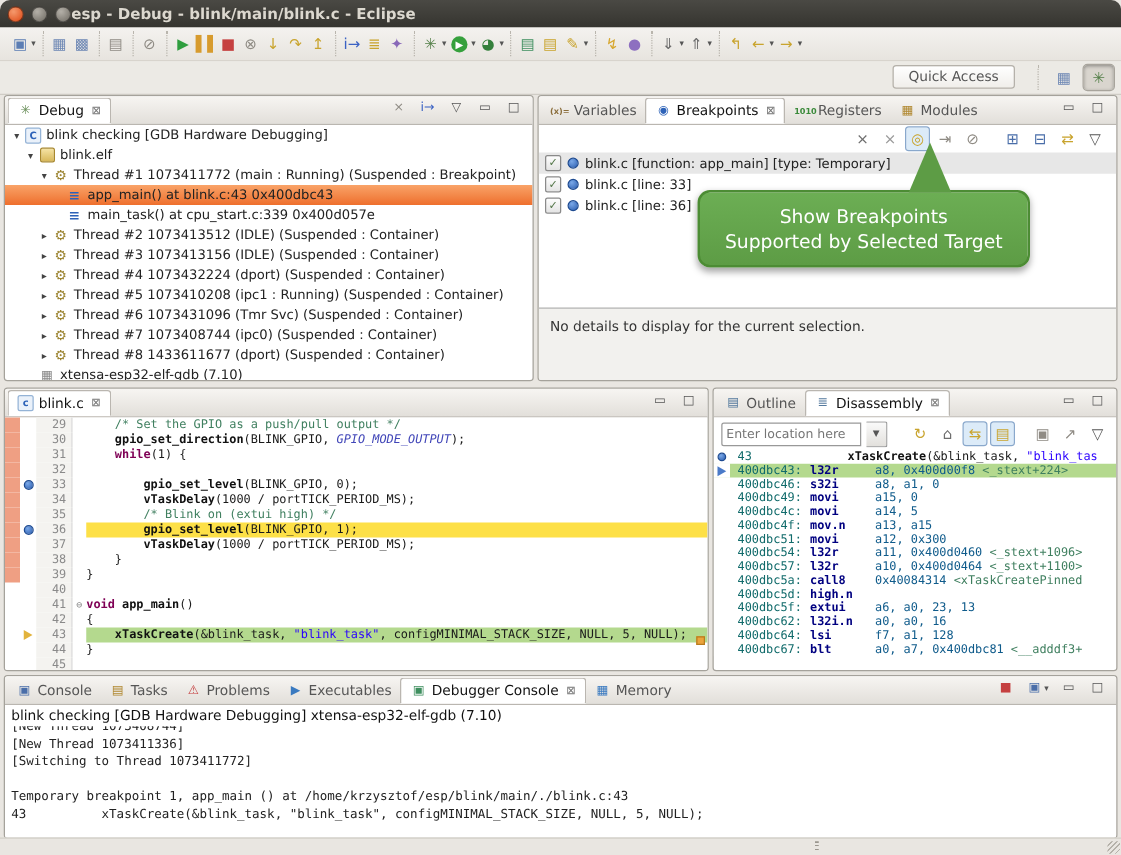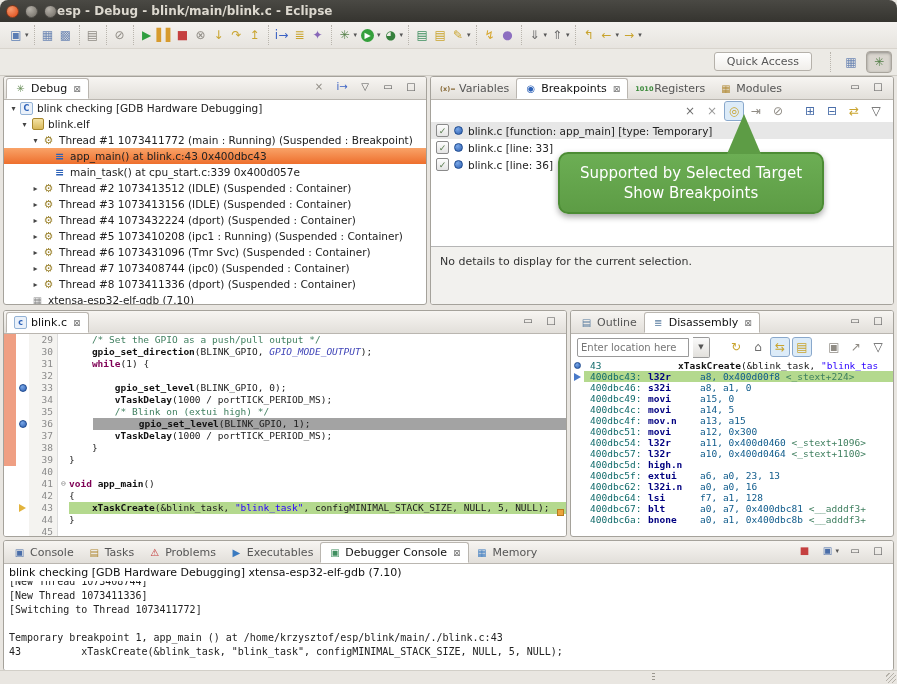--- a/index.html
+++ b/index.html
@@ -75,21 +75,21 @@
   .eline{display:flex;height:12px;line-height:12px;font-family:"DejaVu Sans Mono",monospace;font-size:9.5px;}
   .erange{width:12px;flex:none;}
   .erange.on{background:#ef9f83;}
   .ebp{width:13px;flex:none;display:flex;align-items:center;justify-content:center;}
   .bpdot{width:8px;height:8px;border-radius:50%;background:radial-gradient(circle at 35% 30%,#7aa8e8,#2d5fb0);border:1px solid #1d4a90;box-sizing:border-box;}
   .iparrow{width:0;height:0;border-top:4px solid transparent;border-bottom:4px solid transparent;border-left:7px solid #e2b33c;}
   .iparrow.blue{border-left-color:#4a7ac8;}
   .enum{width:24px;flex:none;text-align:right;padding-right:4px;color:#8a8a8a;background:#f4f3f0;border-right:1px solid #ddd;}
   .efold{width:11px;flex:none;color:#888;font-size:8px;text-align:center;}
   .ecode{flex:1;white-space:pre;overflow:hidden;}
-  .hlblue{background:#a3a3a3;margin-left:24px;}
+  .hlblue{background:#fde047;}
   .hlgreen{background:#b4d98e;}
   .pln{color:#1a1a1a;} .com{color:#3f7f5f;} .kw{color:#7f0055;font-weight:bold;}
   .fn{color:#111;font-weight:bold;} .str{color:#2a00ff;} .enm{color:#4146b8;font-style:italic;}
   .ovmark{position:absolute;right:2px;width:7px;height:7px;background:#eba43c;border:1px solid #b87b1e;box-sizing:border-box;}
   
   .dtools{height:26px;display:flex;align-items:center;gap:4px;background:#fff;padding:0 6px;}
   .dloc{width:104px;height:17px;border:1px solid #999;border-radius:2px 0 0 2px;font-size:10px;padding:0 3px;
     font-family:"DejaVu Sans",sans-serif;color:#333;}
   .dlocdd{width:16px;height:19px;border:1px solid #999;border-left:none;border-radius:0 2px 2px 0;
     background:linear-gradient(#fafafa,#e2e0dc);font-size:7px;display:flex;align-items:center;justify-content:center;color:#555;}
@@ -370,21 +370,21 @@
             <span class="ic-thread">⚙</span>
           </span>
           <span>Thread #7 1073408744 (ipc0) (Suspended : Container)</span>
         </div>
         <div class="trow">
           <span style="width: 26px; flex: 0 0 auto;"></span>
           <span class="texp">▸</span>
           <span class="tic">
             <span class="ic-thread">⚙</span>
           </span>
-          <span>Thread #8 1073411336 (dport) (Suspended : Container)</span>
+          <span>Thread #8 1433611677 (dport) (Suspended : Container)</span>
         </div>
         <div class="trow">
           <span style="width: 15px; flex: 0 0 auto;"></span>
           <span class="texp"></span>
           <span class="tic">
             <span class="ic-gdb">▦</span>
           </span>
           <span>xtensa-esp32-elf-gdb (7.10)</span>
         </div>
       </div>
@@ -462,22 +462,22 @@
           <span class="cb">✓</span>
           <span class="bpi"></span>
           <span>blink.c [line: 36]</span>
         </div>
       </div>
     <div class="bp-details">No details to display for the current selection.</div>
   </div>
 
   <div class="callout">
     <div class="pt"></div>
+    <div>Show Breakpoints</div>
     <div>Supported by Selected Target</div>
-    <div>Show Breakpoints</div>
   </div>
 
   <div class="panel" style="left:3px;top:310px;width:564px;height:227px;">
     <div class="tabbar" id="editor-tabbar">
         <span class="tab active">
           <span class="ti cbox">c</span>
           <span>blink.c</span>
           <span class="tx">⊠</span>
         </span>
         <span class="pright">
@@ -669,26 +669,26 @@
     <div class="dbody" id="disasm-body">
         <div class="drow"><span class="dmar"><span class="bpdot" style="width: 7px; height: 7px;"></span></span><span class="daddr">43</span><span class="dsrc"><span class="fn">xTaskCreate</span><span class="pln">(&amp;blink_task, </span><span class="str">"blink_tas</span></span></div>
         <div class="drow cur"><span class="dmar"><span class="iparrow blue"></span></span><span class="daddr">400dbc43:</span><span class="dop">l32r</span><span class="dargs">a8, 0x400d00f8 <span class="dsym">&lt;_stext+224&gt;</span></span></div>
         <div class="drow"><span class="dmar"></span><span class="daddr">400dbc46:</span><span class="dop">s32i</span><span class="dargs">a8, a1, 0</span></div>
         <div class="drow"><span class="dmar"></span><span class="daddr">400dbc49:</span><span class="dop">movi</span><span class="dargs">a15, 0</span></div>
         <div class="drow"><span class="dmar"></span><span class="daddr">400dbc4c:</span><span class="dop">movi</span><span class="dargs">a14, 5</span></div>
         <div class="drow"><span class="dmar"></span><span class="daddr">400dbc4f:</span><span class="dop">mov.n</span><span class="dargs">a13, a15</span></div>
         <div class="drow"><span class="dmar"></span><span class="daddr">400dbc51:</span><span class="dop">movi</span><span class="dargs">a12, 0x300</span></div>
         <div class="drow"><span class="dmar"></span><span class="daddr">400dbc54:</span><span class="dop">l32r</span><span class="dargs">a11, 0x400d0460 <span class="dsym">&lt;_stext+1096&gt;</span></span></div>
         <div class="drow"><span class="dmar"></span><span class="daddr">400dbc57:</span><span class="dop">l32r</span><span class="dargs">a10, 0x400d0464 <span class="dsym">&lt;_stext+1100&gt;</span></span></div>
+        <div class="drow"><span class="dmar"></span><span class="daddr">400dbc5a:</span><span class="dop">call8</span><span class="dargs">0x40084314 <span class="dsym">&lt;xTaskCreatePinned</span></span></div>
         <div class="drow"><span class="dmar"></span><span class="daddr">400dbc5d:</span><span class="dop">high.n</span><span class="dargs"></span></div>
         <div class="drow"><span class="dmar"></span><span class="daddr">400dbc5f:</span><span class="dop">extui</span><span class="dargs">a6, a0, 23, 13</span></div>
         <div class="drow"><span class="dmar"></span><span class="daddr">400dbc62:</span><span class="dop">l32i.n</span><span class="dargs">a0, a0, 16</span></div>
         <div class="drow"><span class="dmar"></span><span class="daddr">400dbc64:</span><span class="dop">lsi</span><span class="dargs">f7, a1, 128</span></div>
         <div class="drow"><span class="dmar"></span><span class="daddr">400dbc67:</span><span class="dop">blt</span><span class="dargs">a0, a7, 0x400dbc81 <span class="dsym">&lt;__adddf3+</span></span></div>
-        <div class="drow"><span class="dmar"></span><span class="daddr">400dbc6a:</span><span class="dop">bnone</span><span class="dargs">a0, a1, 0x400dbc8b <span class="dsym">&lt;__adddf3+</span></span></div>
       </div>
   </div>
 
   <div class="panel" style="left:3px;top:540px;width:891px;height:131px;">
     <div class="tabbar" id="console-tabbar">
         <span class="tab">
           <span class="ti" style="color: rgb(74, 110, 169);">▣</span>
           <span>Console</span>
         </span>
         <span class="tab">

